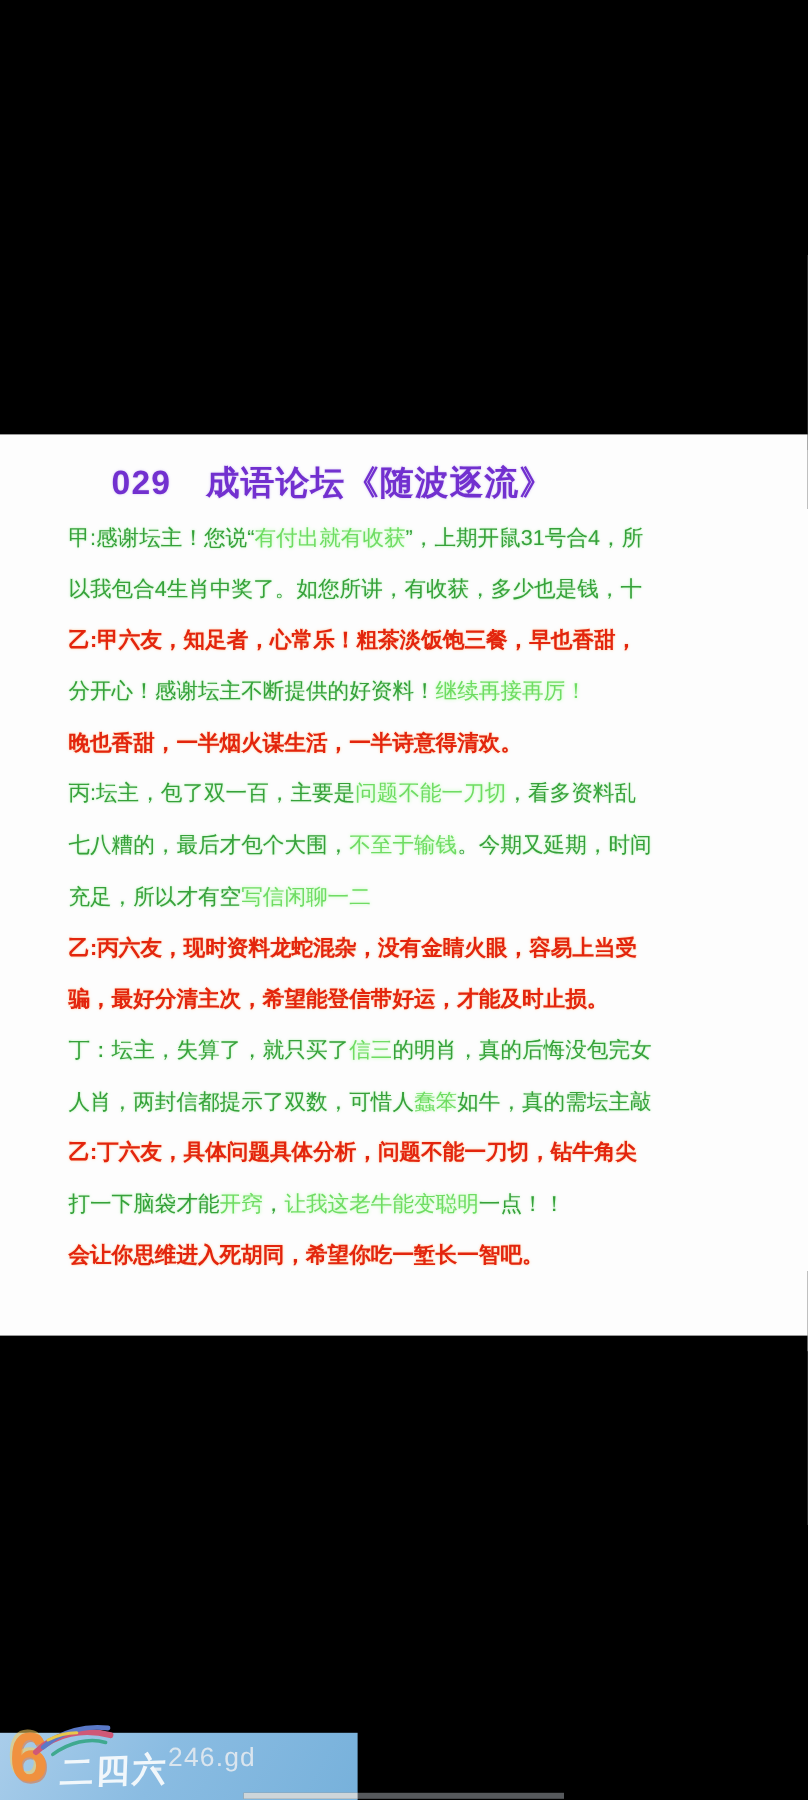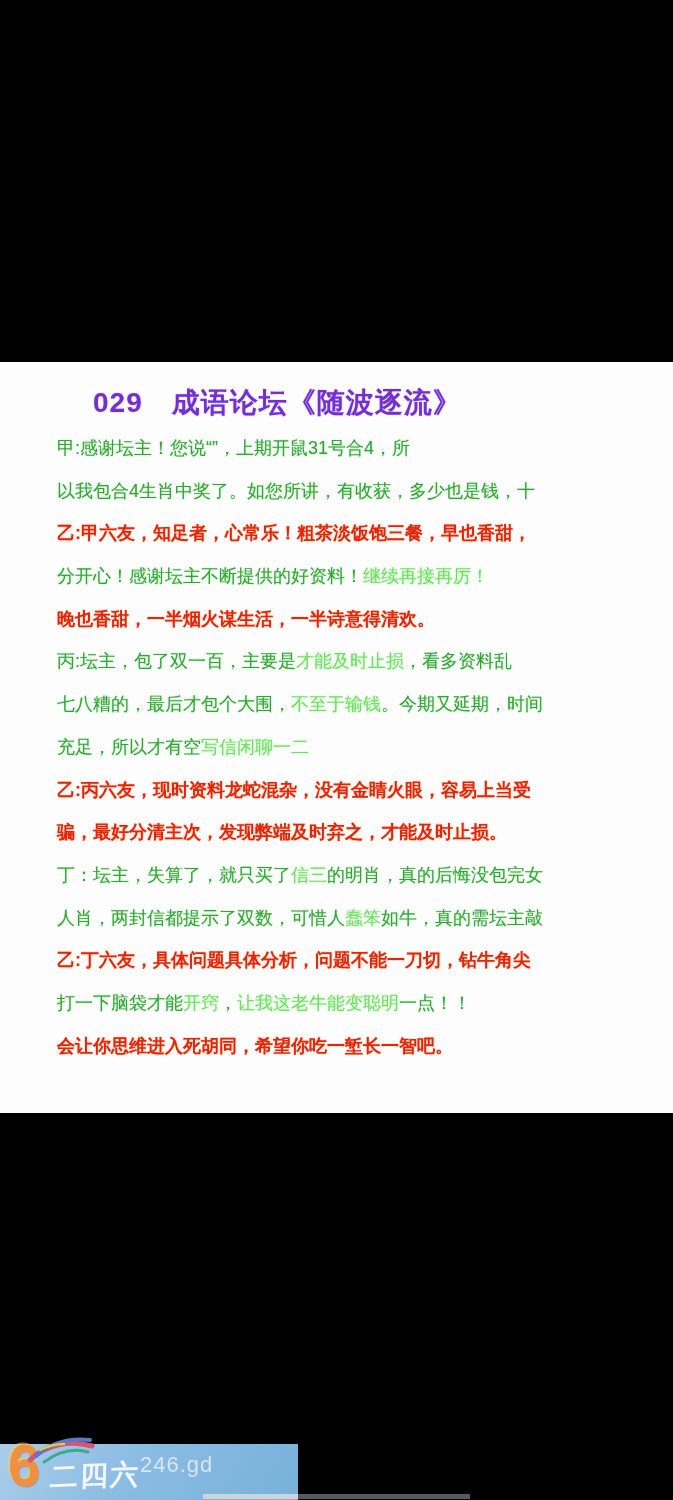--- a/index.html
+++ b/index.html
@@ -90,54 +90,55 @@
 </head>
 <body>
 
 <div class="letterbox top"></div>
 
 <section class="panel">
   <h1 class="title">029　成语论坛《随波逐流》</h1>
   <div class="post-body">
       <div class="line green">
         <span>甲:感谢坛主！您说“</span>
+        <span class="bright">有付出就有收获</span>
         <span>”，上期开鼠31号合4，所</span>
       </div>
       <div class="line green">
         <span>以我包合4生肖中奖了。如您所讲，有收获，多少也是钱，十</span>
       </div>
       <div class="line red">
         <span>乙:甲六友，知足者，心常乐！粗茶淡饭饱三餐，早也香甜，</span>
       </div>
       <div class="line green">
         <span>分开心！感谢坛主不断提供的好资料！</span>
         <span class="bright">继续再接再厉！</span>
       </div>
       <div class="line red">
         <span>晚也香甜，一半烟火谋生活，一半诗意得清欢。</span>
       </div>
       <div class="line green">
         <span>丙:坛主，包了双一百，主要是</span>
-        <span class="bright">才能及时止损</span>
+        <span class="bright">问题不能一刀切</span>
         <span>，看多资料乱</span>
       </div>
       <div class="line green">
         <span>七八糟的，最后才包个大围，</span>
         <span class="bright">不至于输钱</span>
         <span>。今期又延期，时间</span>
       </div>
       <div class="line green">
         <span>充足，所以才有空</span>
         <span class="bright">写信闲聊一二</span>
       </div>
       <div class="line red">
         <span>乙:丙六友，现时资料龙蛇混杂，没有金睛火眼，容易上当受</span>
       </div>
       <div class="line red">
-        <span>骗，最好分清主次，发现弊端及时弃之，才能及时止损。</span>
+        <span>骗，最好分清主次，希望能登信带好运，才能及时止损。</span>
       </div>
       <div class="line green">
         <span>丁：坛主，失算了，就只买了</span>
         <span class="bright">信三</span>
         <span>的明肖，真的后悔没包完女</span>
       </div>
       <div class="line green">
         <span>人肖，两封信都提示了双数，可惜人</span>
         <span class="bright">蠢笨</span>
         <span>如牛，真的需坛主敲</span>

